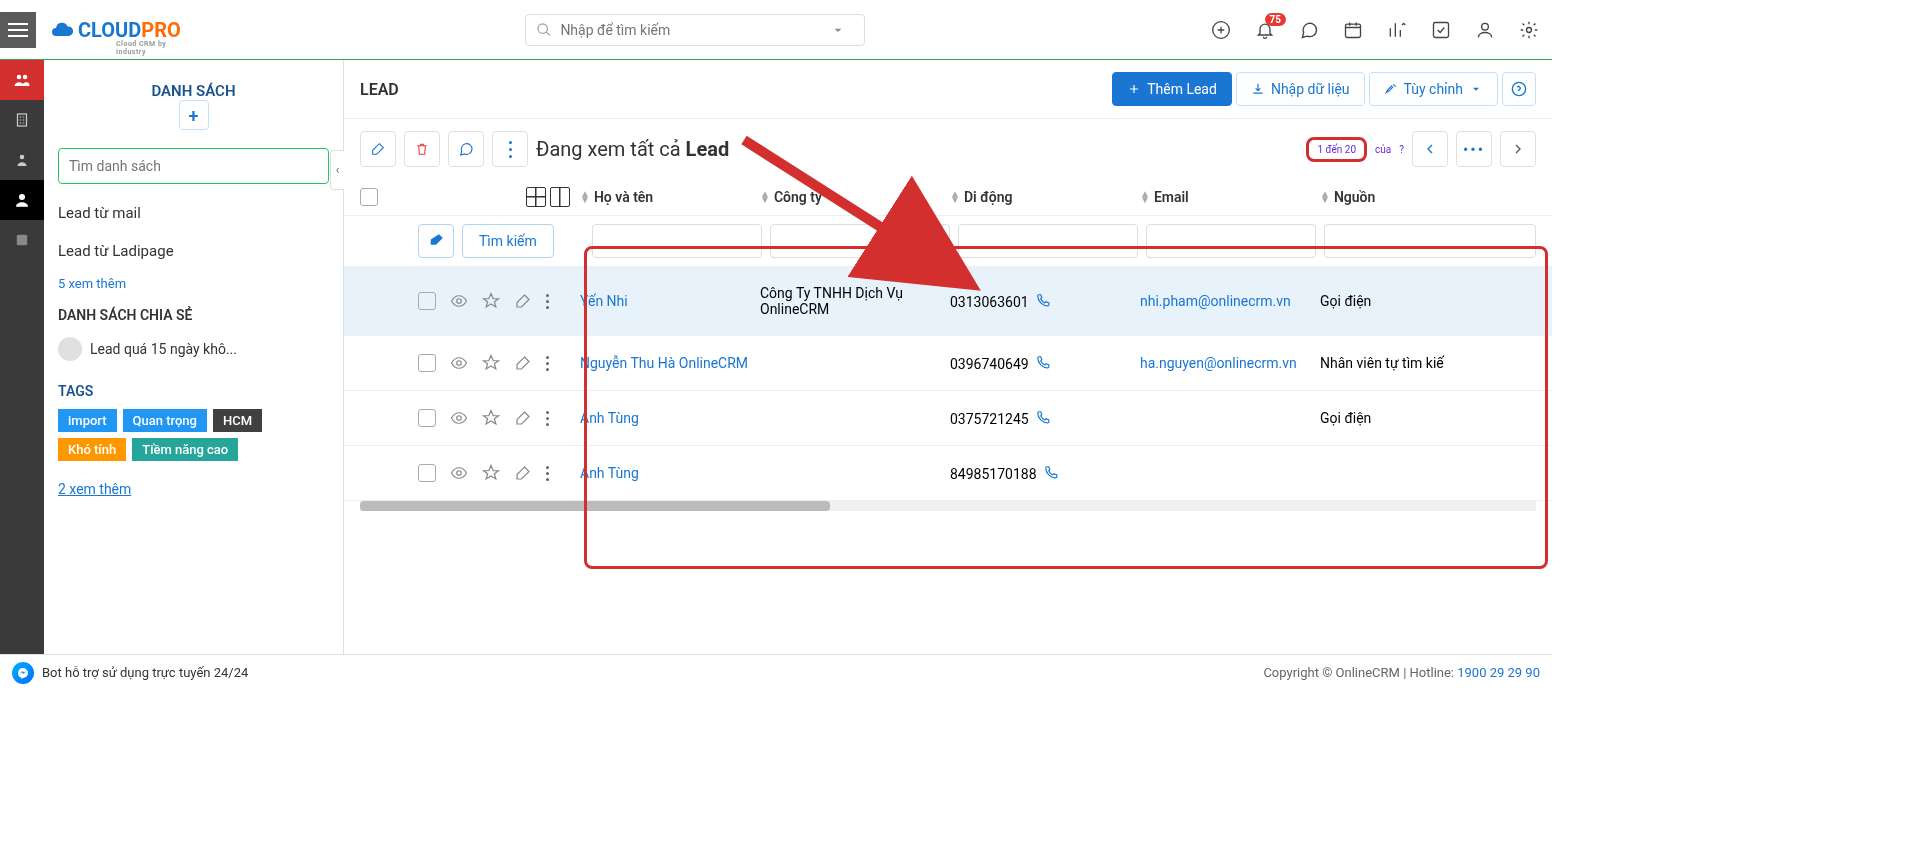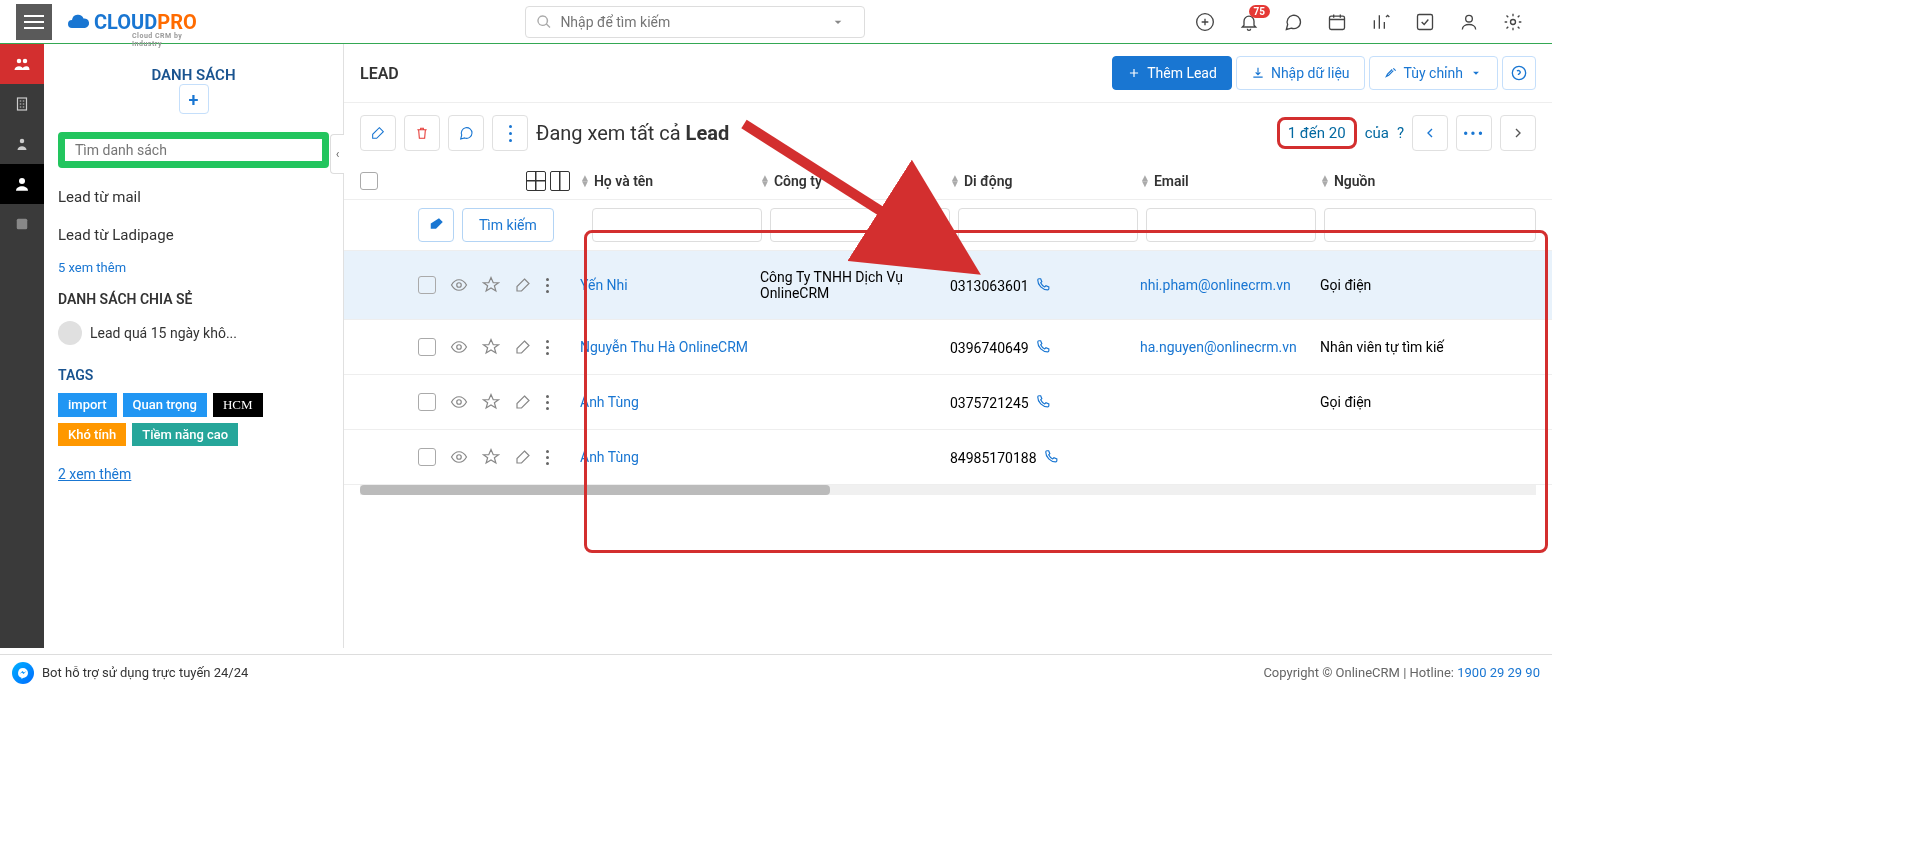--- a/index.html
+++ b/index.html
@@ -1,17 +1,17 @@
 <!DOCTYPE html>
 <html><head>
 <meta charset="utf-8">
 <style>
 * { margin:0; padding:0; box-sizing:border-box; font-family:-apple-system,BlinkMacSystemFont,"Segoe UI",Roboto,sans-serif; }
 body { background:#fff; overflow:hidden; width:1552px; height:690px; position:relative; }
-.topbar { height:44px; display:flex; align-items:center; border-bottom:1px solid #34a853; padding:0 16px; gap:8px; }
+.topbar { height:60px; display:flex; align-items:center; border-bottom:1px solid #34a853; padding:0 0; gap:8px; }
 .hamburger { width:36px; height:36px; background:#5a5a5a; display:flex; flex-direction:column; justify-content:center; align-items:center; gap:4px; cursor:pointer; }
 .hamburger span { width:20px; height:2px; background:#fff; }
 .logo { display:flex; align-items:center; font-weight:bold; font-size:20px; margin-left:4px; }
 .logo-cloud { color:#1976d2; position:relative; }
 .logo-pro { color:#ff6b00; }
 .logo-sub { font-size:7px; color:#999; position:absolute; top:22px; left:68px; letter-spacing:0.5px; }
 .logo svg { width:28px; height:24px; fill:#1976d2; margin-right:2px; }
 .search-box { margin-left:auto; max-width:340px; flex:1; height:32px; border:1px solid #ddd; border-radius:4px; display:flex; align-items:center; padding:0 10px; color:#888; position:relative; margin-right:auto; }
 .search-box svg { width:16px; height:16px; fill:#aaa; margin-right:8px; }
 .search-box input { border:none; outline:none; flex:1; font-size:14px; }
@@ -29,42 +29,42 @@
 .sidebar { width:300px; border-right:1px solid #e0e0e0; padding:14px 0 0 0; overflow:hidden; }
 .page-title { font-size:16px; font-weight:600; color:#333; }
 .actions { display:flex; gap:4px; align-items:center; }
 .btn { height:34px; padding:0 14px; border-radius:4px; display:flex; align-items:center; gap:6px; font-size:14px; cursor:pointer; border:1px solid #ddd; background:#fff; }
 .btn-primary { background:#1976d2; color:#fff; border-color:#1976d2; }
 .btn-link { color:#1976d2; border-color:#c5dffb; }
 .btn svg { width:14px; height:14px; }
 .help-circle { width:34px; height:34px; border:1px solid #c5dffb; border-radius:4px; display:flex; align-items:center; justify-content:center; color:#1976d2; cursor:pointer; }
 .side-section-title { font-size:15px; font-weight:600; color:#1a5490; padding:8px 14px; display:flex; align-items:center; justify-content:space-between;flex-direction:column; }
 .add-btn { width:30px; height:30px; border:1px solid #c5dffb; border-radius:4px; display:flex; align-items:center; justify-content:center; color:#1976d2; cursor:pointer; font-size:18px; }
-.side-search { margin:10px 14px; height:36px; border:7px solid #22c55e; border-radius:4px; padding:0 10px; display:flex; align-items:center; }
+.side-search { margin:10px 14px; height:36px; border:1px solid #22c55e; border-radius:4px; padding:0 10px; display:flex; align-items:center; }
 .side-search input { border:none; outline:none; width:100%; font-size:14px; }
 .side-item { padding:10px 14px; font-size:15px; color:#333; cursor:pointer; }
 .side-link { padding:6px 14px; font-size:13px; color:#1976d2; cursor:pointer; }
 .side-section-title2 { font-size:14px; font-weight:600; color:#333; padding:10px 14px 6px; }
 .side-item.sel { font-weight:600; background:none; display:flex; align-items:center; justify-content:space-between; }
 .dots-v { display:flex; flex-direction:column; gap:3px; }
 .dots-v span { width:3px; height:3px; background:#666; border-radius:50%; }
 .avatar-item { display:flex; align-items:center; gap:8px; padding:8px 14px; font-size:14px; color:#333; }
 .avatar-item .av { width:24px; height:24px; border-radius:50%; background:#e0e0e0; }
 .tags-title { font-size:14px; font-weight:600; color:#1a5490; padding:14px 14px 10px; }
 .tags { padding:0 14px; display:flex; flex-wrap:wrap; gap:6px; }
 .tag { padding:4px 10px; border-radius:0; color:#fff; font-size:13px; font-weight:500; cursor:pointer; }
 .link-underline { color:#1976d2; text-decoration:underline; padding:20px 14px; font-size:14px; cursor:pointer; display:inline-block; }
 .main { flex:1; display:flex; flex-direction:column; position:relative; }
 .main-header { display:flex; align-items:center; justify-content:space-between; padding:12px 16px; border-bottom:1px solid #eee; }
 .toolbar-row { display:flex; align-items:center; padding:12px 16px; gap:8px; }
 .icon-btn { width:36px; height:36px; border:1px solid #e0e0e0; border-radius:4px; display:flex; align-items:center; justify-content:center; cursor:pointer; background:#fff; }
 .icon-btn svg { width:16px; height:16px; }
 .viewing-text { flex:1; text-align:left; font-size:20px; color:#333; }
 .viewing-text b { font-weight:700; }
-.page-info { display:flex; align-items:center; gap:8px; font-size:15px; color:#0369a1; }
+.page-info { display:flex; align-items:center; gap:8px; font-size:10px; color:#6d28d9; }
 .page-range-box { border:3px solid #d32f2f; border-radius:8px; padding:4px 8px; }
 .nav-btns { display:flex; gap:8px; }
 .collapse-handle { position:absolute; left:-14px; top:90px; width:14px; height:40px; border:1px solid #ddd; border-right:none; background:#fff; display:flex; align-items:center; justify-content:center; cursor:pointer; border-radius:4px 0 0 4px; font-size:12px; color:#666; }
 .table-head { display:flex; align-items:center; padding:8px 16px; border-bottom:1px solid #eee; font-size:14px; font-weight:600; color:#333; }
 .th { display:flex; align-items:center; gap:4px; }
 .th .sort { color:#aaa; font-size:10px; display:flex; flex-direction:column; line-height:6px; }
 .col-check { width:50px; }
 .col-icons { width:160px; display:flex; justify-content:flex-end; gap:6px; align-items:center; }
 .col-name { width:190px; padding-left:10px; }
 .col-company { width:190px; }
@@ -220,21 +220,21 @@
     <div class="side-link">5 xem thêm</div>
     <div class="side-section-title2">DANH SÁCH CHIA SẺ</div>
     <div class="avatar-item">
       <div class="av"></div>
       <span>Lead quá 15 ngày khô...</span>
     </div>
     <div class="tags-title">TAGS</div>
     <div class="tags" id="tags">
         <span class="tag" style="background: rgb(33, 150, 243);">import</span>
         <span class="tag" style="background: rgb(33, 150, 243);">Quan trọng</span>
-        <span class="tag" style="background: #000000; font-family: Liberation Serif, serif;">HCM</span>
+        <span class="tag" style="background: #404040;">HCM</span>
         <span class="tag" style="background: rgb(255, 152, 0);">Khó tính</span>
         <span class="tag" style="background: rgb(38, 166, 154);">Tiềm năng cao</span>
       </div>
     <span class="link-underline">2  xem thêm</span>
   </div>
 
   <div class="main">
     <div class="collapse-handle">‹</div>
     <div class="main-header">
       <div class="page-title">LEAD</div>

